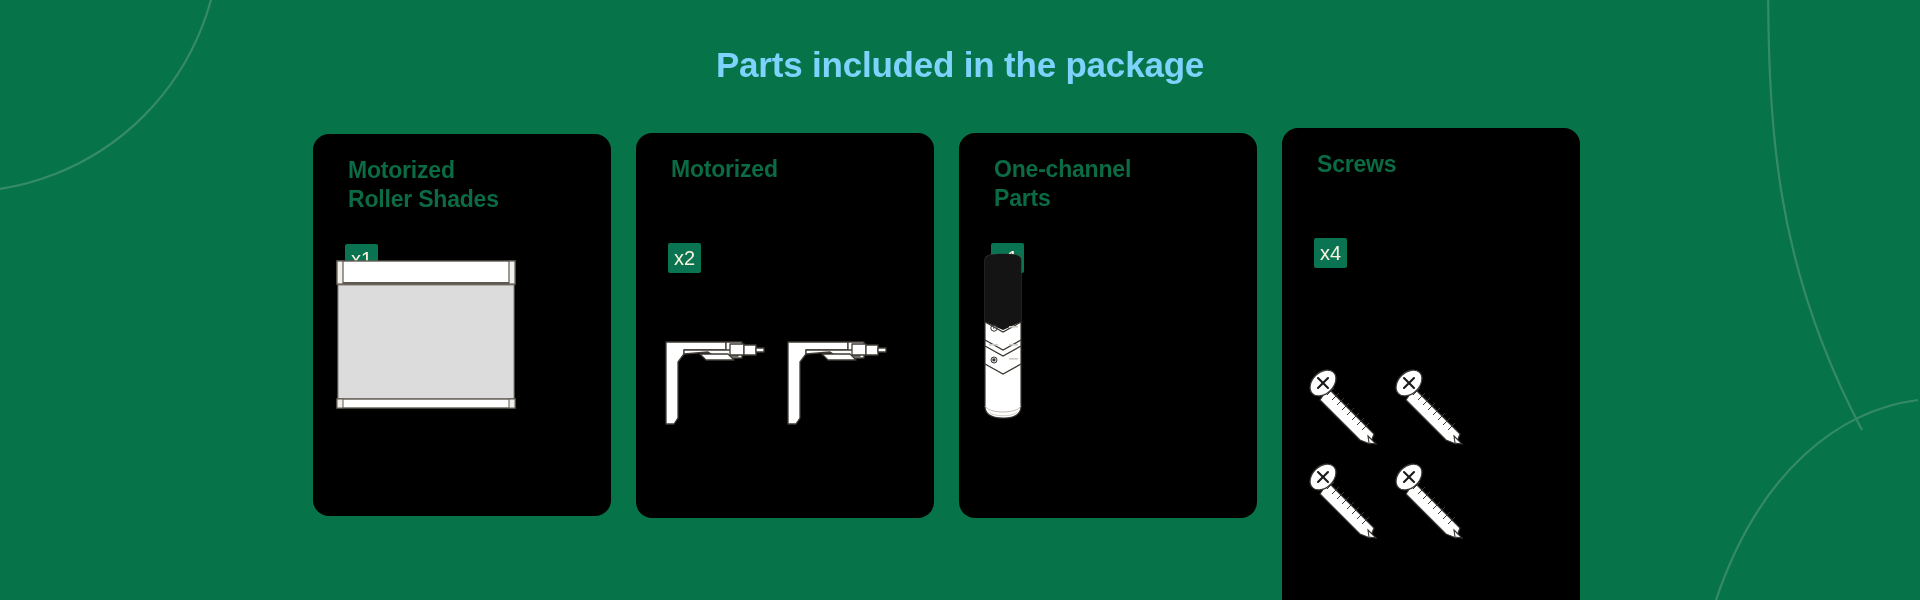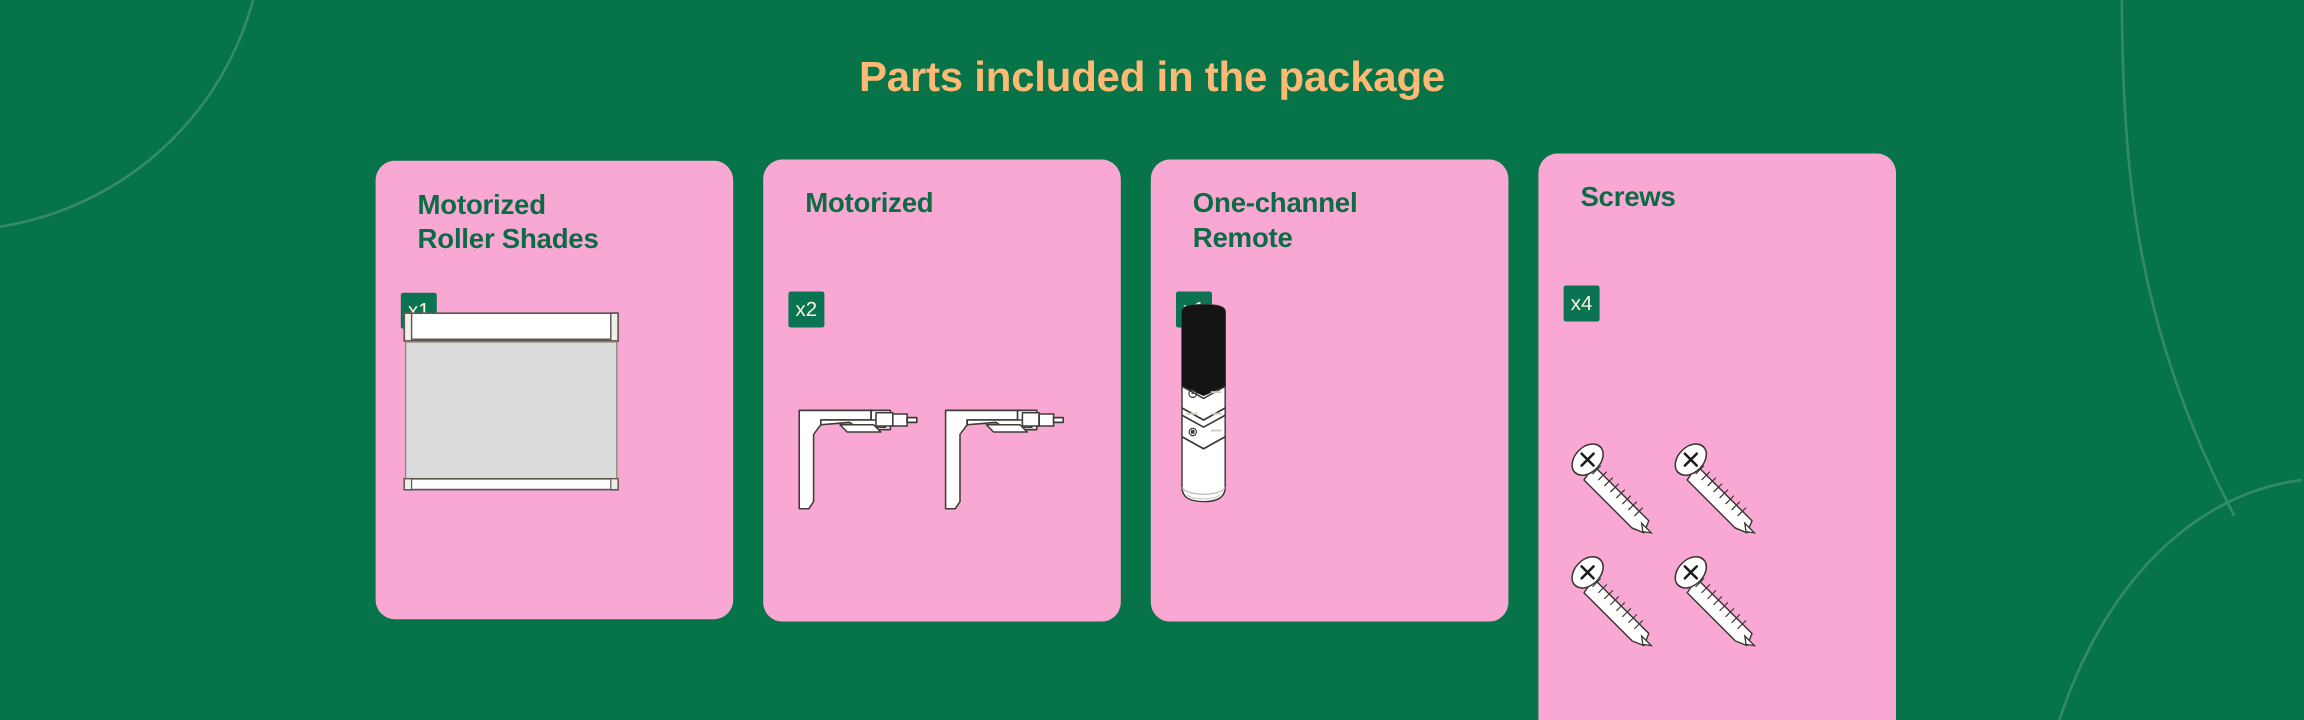--- a/index.html
+++ b/index.html
@@ -33,41 +33,41 @@
     pointer-events: none;
   }
 
   
   #page-title {
     position: absolute;
     top: 44px;
     left: 0;
     width: 1920px;
     text-align: center;
-    color: #fdba74;
+    color: #7dd3fc;
     font-size: 35px;
     font-weight: bold;
     letter-spacing: -0.2px;
     line-height: 1.2;
   }
 
   
   #cards-row {
     position: absolute;
     top: 133px;
     left: 313px;
     width: 1300px;
     height: 385px;
     display: flex;
     gap: 25px;
   }
 
   .card {
     position: relative;
-    background: #f9a8d4;
+    background: #000000;
     border-radius: 16px;
     width: 298px;
     height: 385px;
     flex: 0 0 auto;
     overflow: hidden;
   }
 
   
   .card.variant-a { height: 382px; margin-top: 1px; }
   .card.variant-b { height: 500px; margin-top: -5px; }
@@ -80,27 +80,27 @@
     color: #0A6B45;
     font-size: 23px;
     font-weight: bold;
     line-height: 1.28;
     letter-spacing: -0.2px;
     white-space: pre-line;
   }
 
   .card-badge {
     position: absolute;
-    left: 21px;
+    left: 32px;
     top: 110px;
     min-width: 30px;
     height: 30px;
     background: #0A7351;
     color: #FBF3DF;
-    font-size: 17px;
+    font-size: 20px;
     line-height: 30px;
     text-align: center;
     padding: 0 6px;
     border-radius: 2px;
   }
 
   .card-art {
     position: absolute;
     left: 0;
     bottom: 0;
@@ -175,21 +175,21 @@
               <path d="M92 8 L100 8 L100 12 L92 12 Z"></path>
               <path d="M36 14 L64 14 L70 20 L42 20 Z"></path>
             </g>
           </g>
         </svg>
       </div>
     </div>
 
     <div class="card">
       <div class="card-title">One-channel
-Remote</div>
+Parts</div>
       <div class="card-badge">x1</div>
       <div class="card-art">
         <svg width="298" height="270" viewBox="0 0 298 270">
 
           <path d="M26 12 C26 8 30 6 44 6 C58 6 62 8 62 12 L62 158 C62 166 56 170 44 170 C32 170 26 166 26 158 Z" fill="#FFFFFF" stroke="#3A3733" stroke-width="1.2"></path>
 
           <path d="M26 12 C26 8 30 6 44 6 C58 6 62 8 62 12 L62 74 L44 82 L26 74 Z" fill="#141414"></path>
 
           <g fill="none" stroke="#3A3733" stroke-width="1.3">
             <path d="M26 74 L44 84 L62 74"></path>

